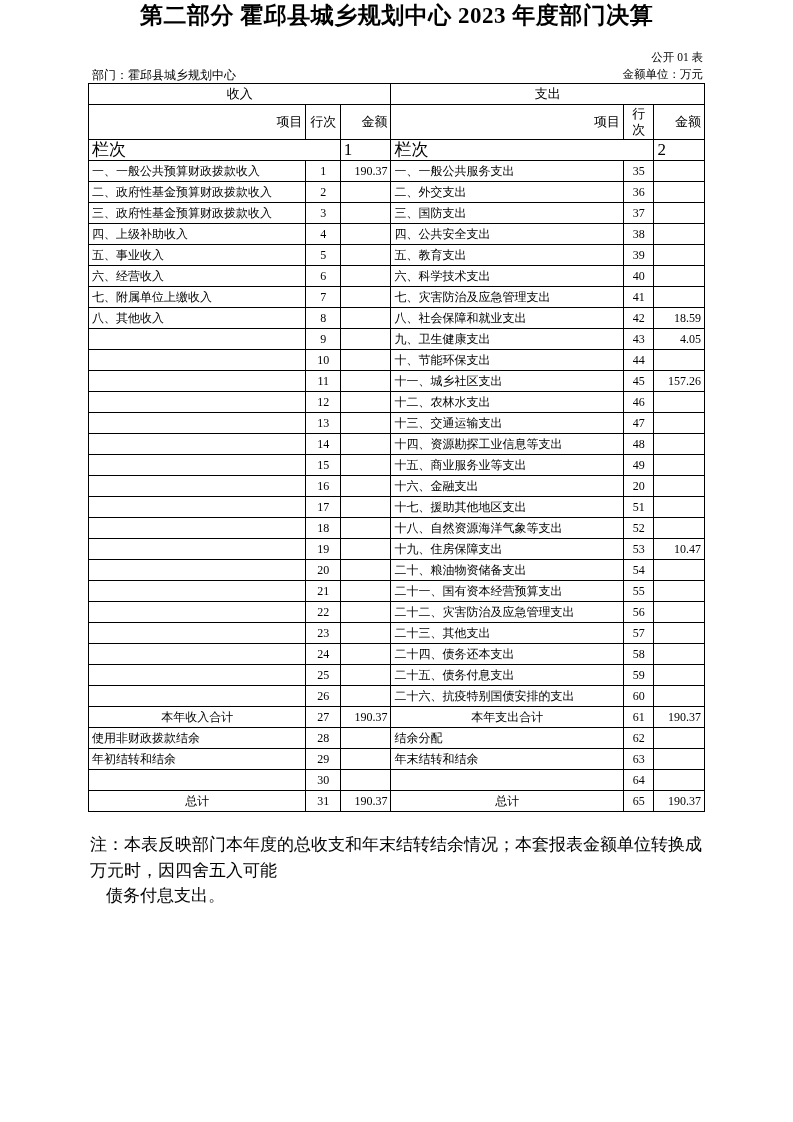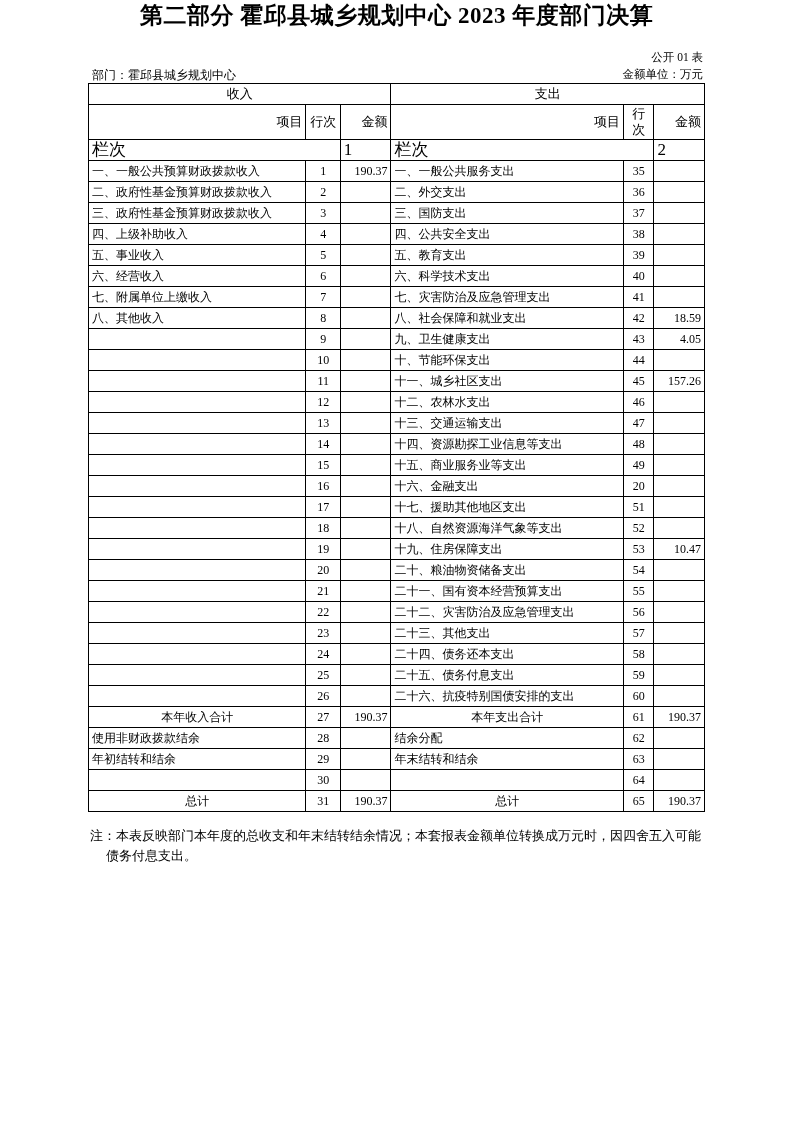--- a/index.html
+++ b/index.html
@@ -70,22 +70,22 @@
   }
   .c-item { text-align: left; padding-left: 4px; border-radius: 10px; }
   .c-row  { text-align: center; width: 34px; }
   .c-amt  { text-align: right; width: 50px; padding-right: 5px; }
   .hdr-group { text-align: center; font-size: 13px; height: 22px; }
   .hdr-col { text-align: right; font-size: 13px; height: 32px; }
   .hdr-sub { text-align: left; font-size: 17px; }
   .bold { font-weight: bold; margin-left: 46px; }
   .ctr { text-align: center; }
   .note {
-    margin-top: 14px;
-    font-size: 13px;
+    margin-top: 20px;
+    font-size: 17px;
     line-height: 1.5;
     padding-left: 2px;
   }
   .note .indent { display: block; padding-left: 16px; }
   .hdr-linecol { width: 30px; text-align: center; }
 </style>
 </head>
 <body>
 
 <div class="page">

